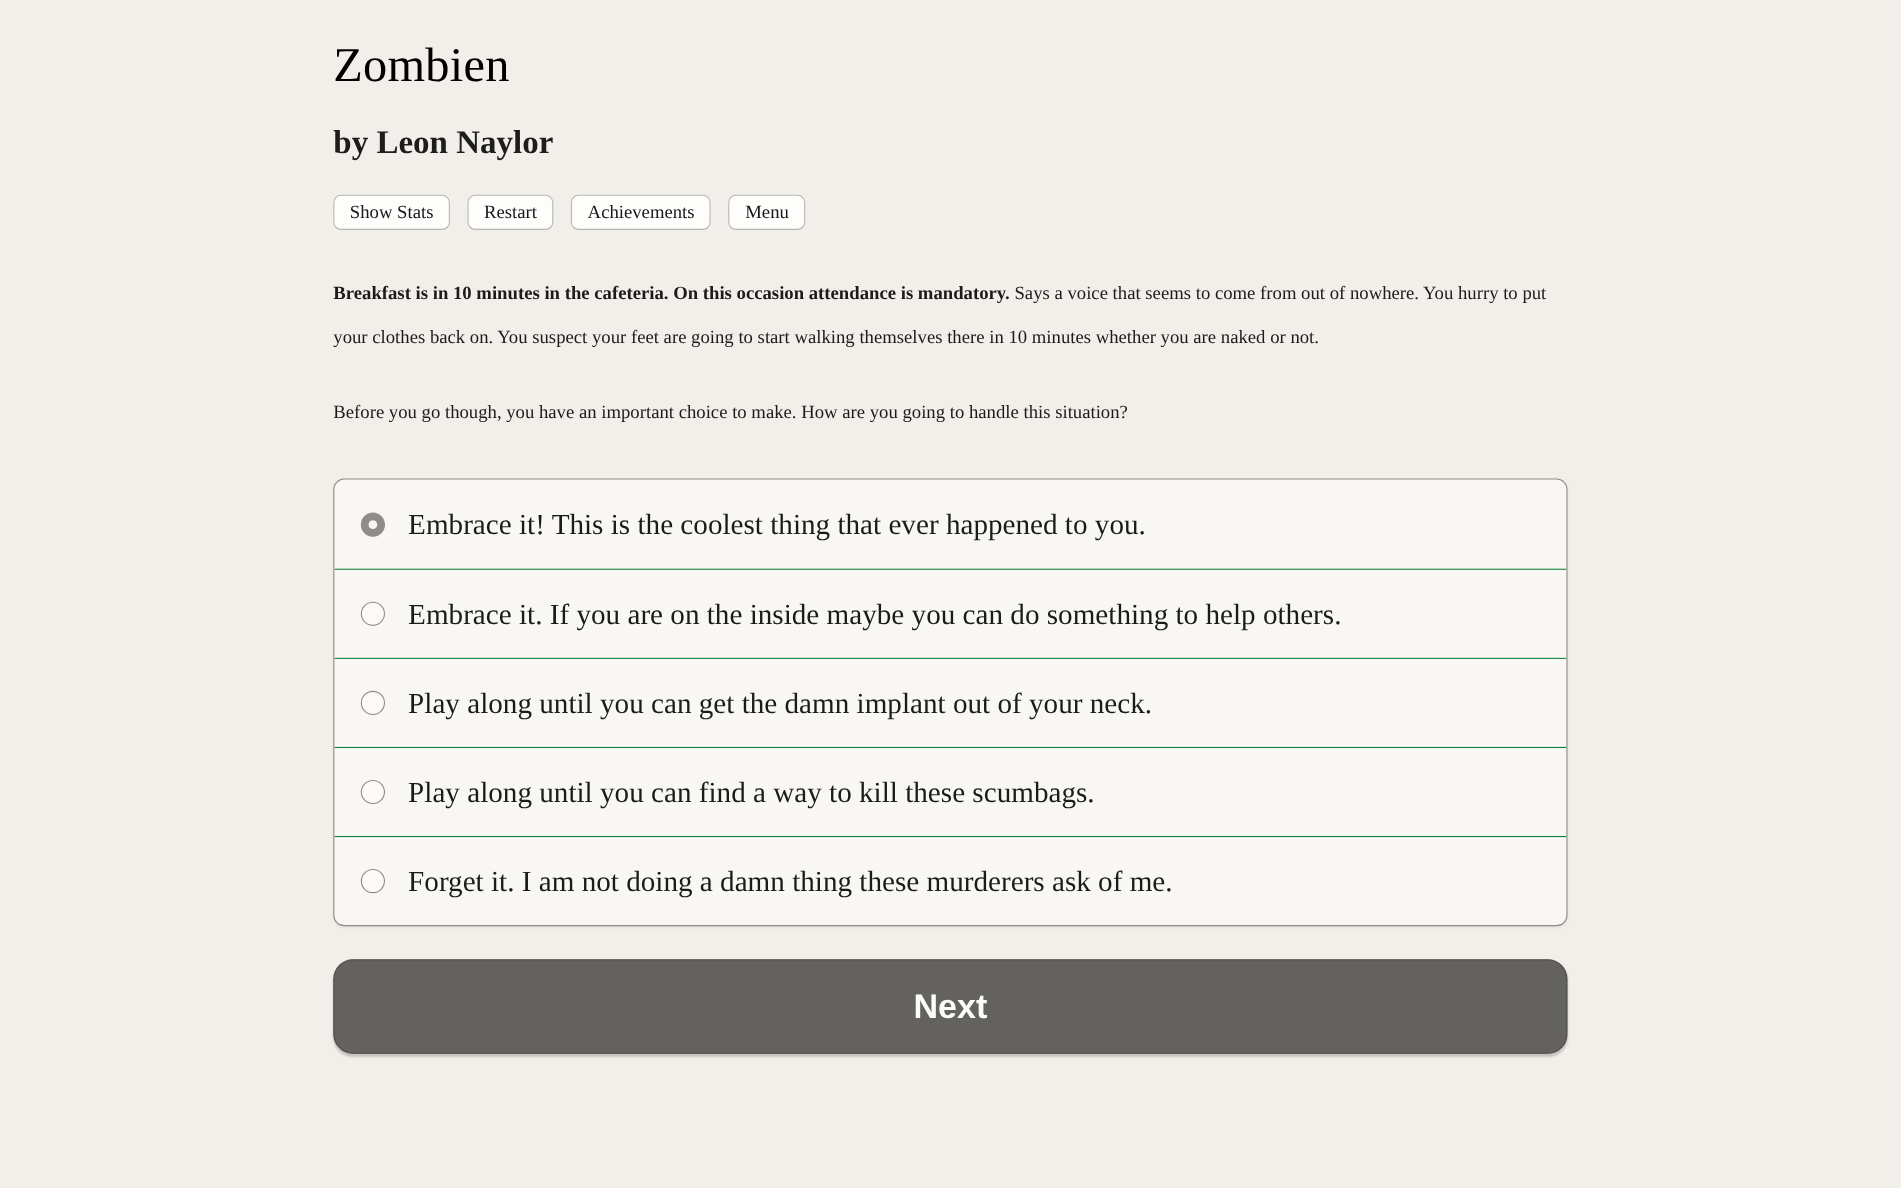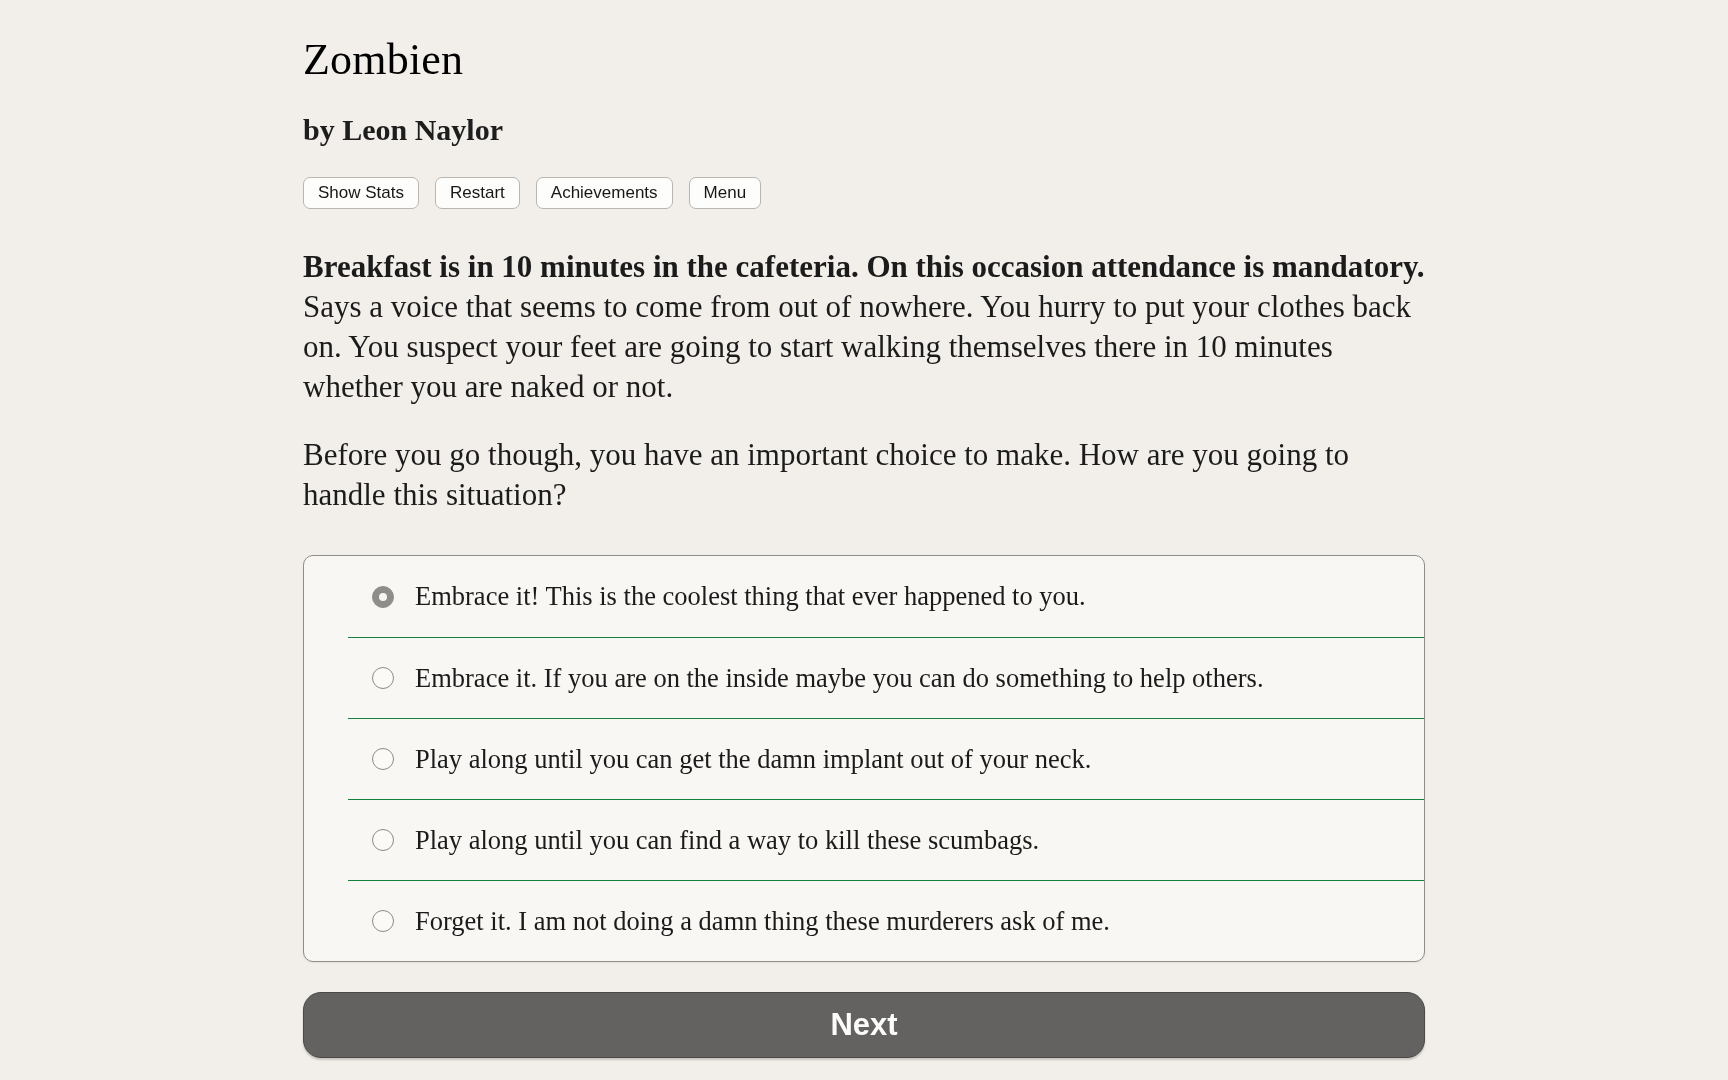--- a/index.html
+++ b/index.html
@@ -27,48 +27,47 @@
     font-size: 30px;
     font-weight: 700;
     color: #1d1d1d;
   }
   .toolbar {
     margin-top: 30px;
     display: flex;
     gap: 16px;
   }
   .toolbar button {
-    font-family: Liberation Sans, sans-serif;
+    font-family: Liberation Serif, serif;
     font-size: 17px;
     color: #171717;
     background: #fdfdfc;
     border: 1px solid #b9b6b1;
     border-radius: 7px;
     padding: 5px 14px;
     line-height: 1.2;
     cursor: pointer;
   }
   .story {
     margin-top: 38px;
-    font-size: 31px;
+    font-size: 17px;
     line-height: 40px;
     color: #1b1b1b;
   }
   .story + .story {
     margin-top: 28px;
   }
   .story .lead-bold { font-weight: 700; }
   .choice-box {
     margin-top: 40px;
     background: #f8f7f3;
     border: 1px solid #8f8d89;
     border-radius: 10px;
     overflow: hidden;
     box-shadow: 0 1px 2px rgba(0,0,0,0.06);
-    padding-left: 44px;
   }
   .choice-row {
     display: flex;
     align-items: center;
     gap: 21px;
     padding: 0 24px;
     height: 81px;
     cursor: pointer;
   }
   .choice-row + .choice-row {
@@ -98,21 +97,21 @@
   }
   .choice-label {
     font-size: 26.5px;
     color: #1b1b1b;
     line-height: 1.25;
   }
   .next-button {
     display: block;
     width: 100%;
     margin-top: 30px;
-    height: 66px;
+    height: 86px;
     background: #646260;
     border: 1px solid #4a4947;
     border-radius: 18px;
     color: #fbfbfa;
     font-family: "Liberation Sans", "DejaVu Sans", sans-serif;
     font-size: 31px;
     font-weight: 700;
     text-align: center;
     line-height: 64px;
     cursor: pointer;

